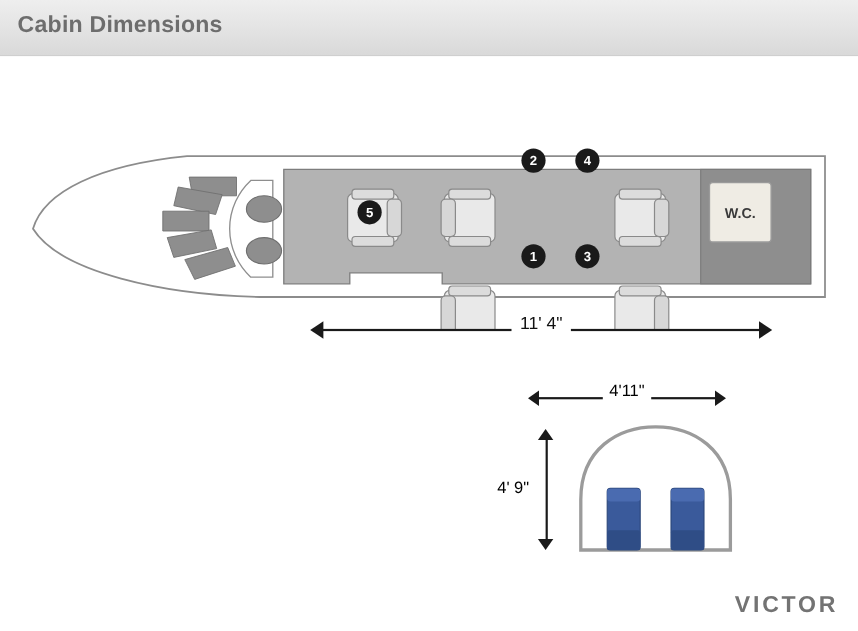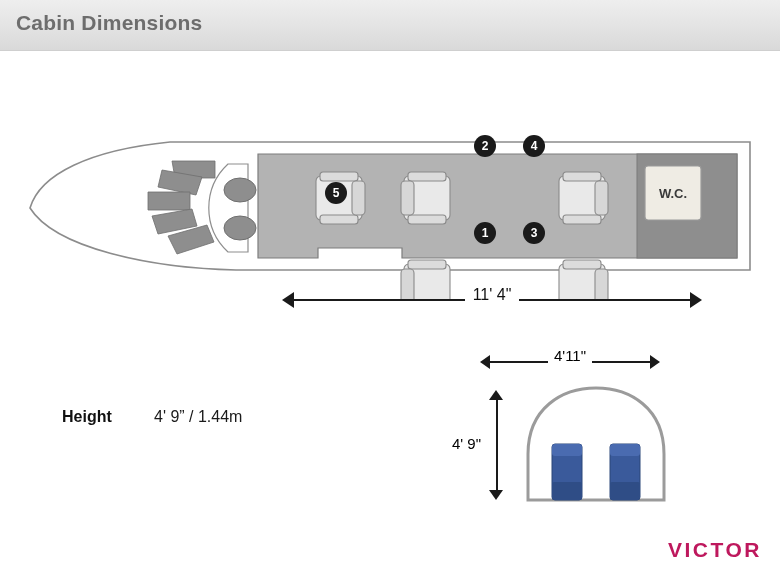--- a/index.html
+++ b/index.html
@@ -176,21 +176,21 @@
   }
 
   
   .brand {
     position: absolute;
     right: 18px;
     bottom: 12px;
     font-size: 21px;
     font-weight: bold;
     letter-spacing: 2.5px;
-    color: #be185d;
+    color: #737373;
   }
 
   .wc-label {
     font-size: 13px;
     font-weight: bold;
     fill: #3a3a3a;
   }
   .seat-num {
     font-size: 12px;
     font-weight: bold;
@@ -296,24 +296,20 @@
 <div class="len-dim">
   <div class="arrow-l"></div>
   <div class="len-line"></div>
   <div class="arrow-r"></div>
   <div class="len-label">
     <span>11' 4"</span>
   </div>
 </div>
 
 <div class="specs">
-  <div class="spec-row">
-    <div class="spec-label">Height</div>
-    <div class="spec-value">4' 9” / 1.44m</div>
-  </div>
 </div>
 
 <div class="cross">
 
   <div class="width-dim">
     <div class="wd-arrow-l"></div>
     <div class="width-line"></div>
     <div class="wd-arrow-r"></div>
     <div class="width-label">
       <span>4'11"</span>

